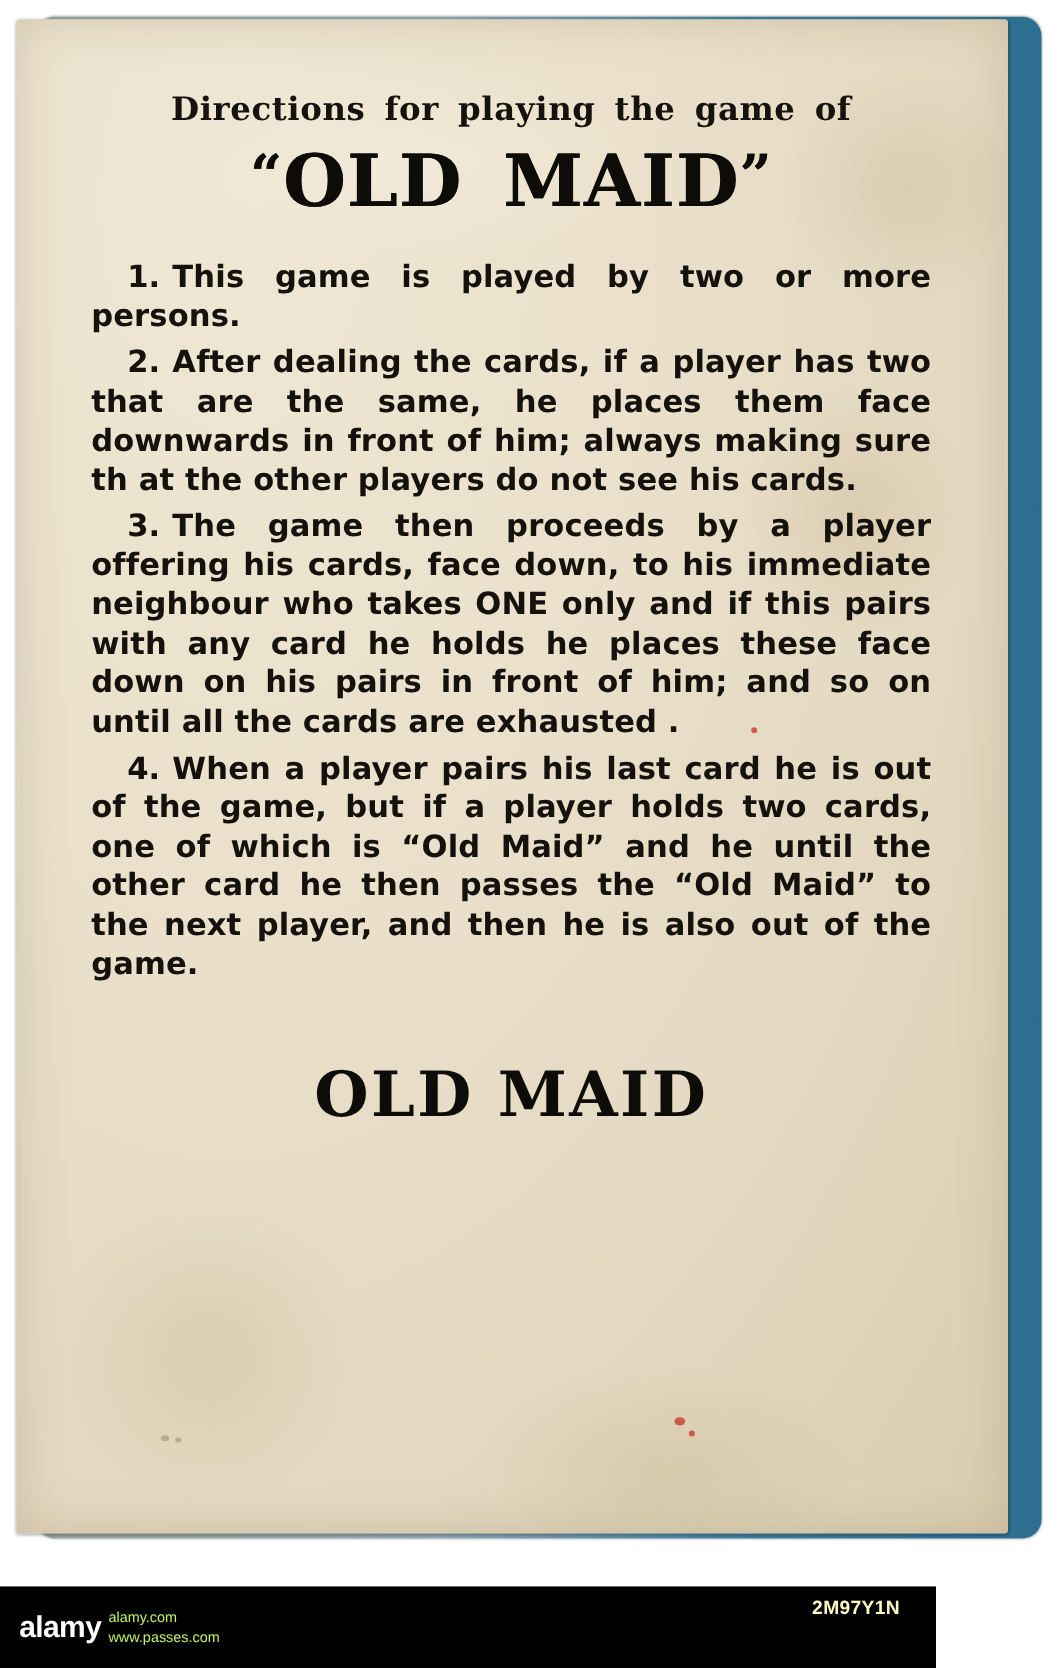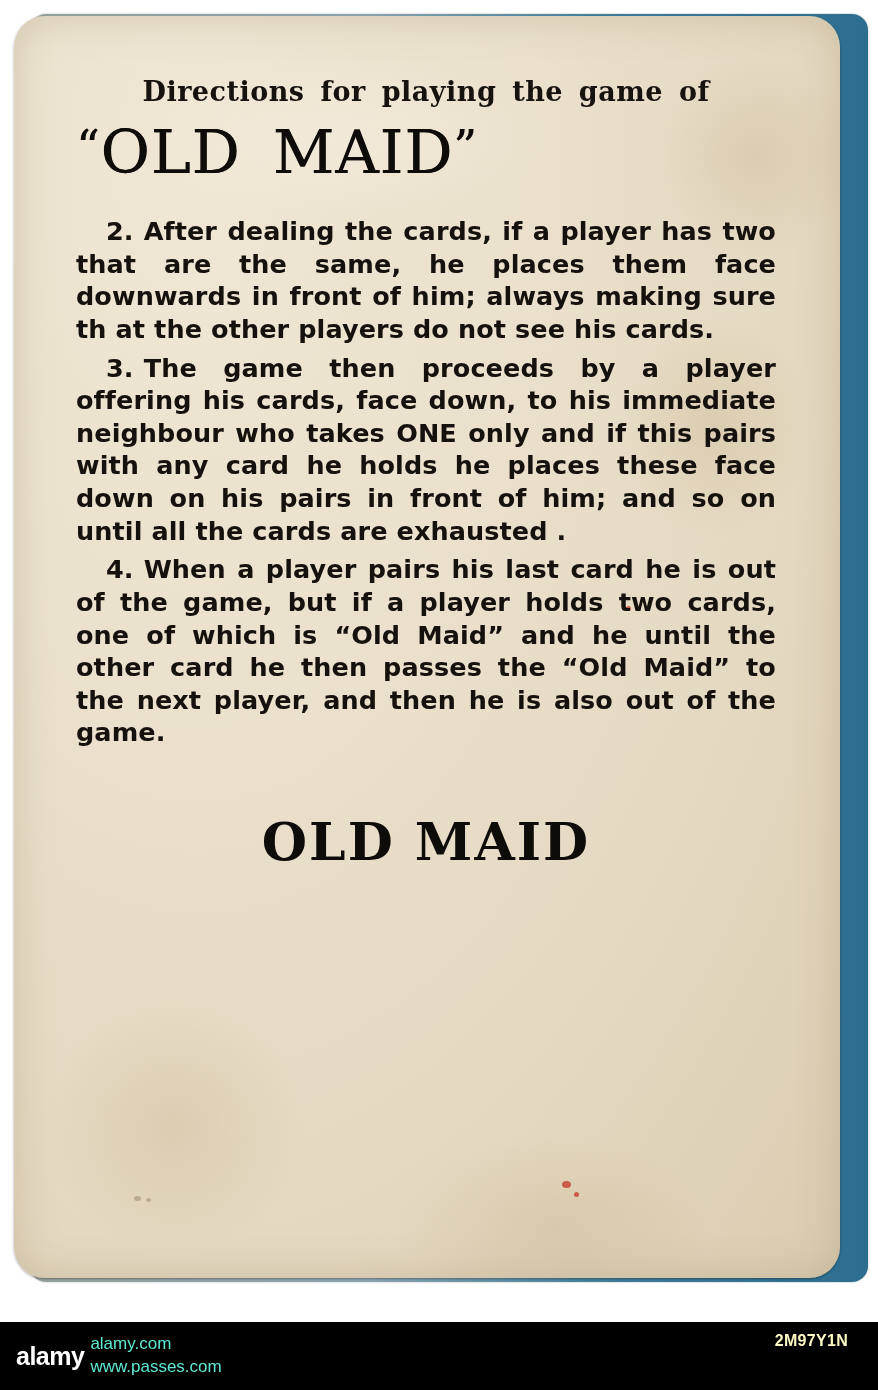--- a/index.html
+++ b/index.html
@@ -43,21 +43,21 @@
     box-shadow: 0 0 2px rgba(0,0,0,0.35);
   }
 
   
   #card {
     position: absolute;
     left: 14px;
     top: 16px;
     width: 826px;
     height: 1262px;
-    border-radius: 31px;
+    border-radius: 3px;
     background:
       radial-gradient(ellipse at 22% 12%, #efe7d4 0%, #eae0cb 38%, #e3d8c0 70%, #d9ccb0 100%);
     box-shadow: inset 0 0 40px rgba(150,130,95,0.30),
                 0 1px 3px rgba(0,0,0,0.35);
     overflow: hidden;
   }
 
   
   .stain {
     position: absolute;
@@ -103,24 +103,24 @@
     font-size: 27px;
     letter-spacing: 0.5px;
     text-align: center;
     word-spacing: 6px;
     margin: 0 0 10px 0;
     color: #16130e;
   }
 
   .title {
     font-family: "DejaVu Serif", serif;
-    font-weight: normal;
+    font-weight: bold;
     font-size: 60px;
     letter-spacing: 1px;
-    text-align: left;
+    text-align: center;
     margin: 0 0 28px 0;
     color: #0e0c09;
     text-shadow: 0.5px 0 0 #0e0c09;
   }
   .title .quote {
     font-size: 46px;
     vertical-align: 10px;
   }
   .title .words { word-spacing: 12px; }
 
@@ -148,41 +148,41 @@
     text-align: center;
     margin: 62px 0 0 0;
     color: #0e0c09;
   }
 
   
   #stock-bar {
     position: absolute;
     left: 0;
     top: 1322px;
-    width: 878px;
+    width: 780px;
     height: 68px;
     background: #000000;
     color: #ffffff;
     display: flex;
     align-items: center;
     padding-left: 16px;
     box-sizing: border-box;
   }
   #stock-logo {
     font-family: "Liberation Sans", sans-serif;
     font-size: 25px;
     font-weight: bold;
     letter-spacing: -0.5px;
     margin-right: 6px;
   }
   #stock-text {
     font-family: "Liberation Sans", sans-serif;
-    font-size: 17px;
+    font-size: 12px;
     line-height: 1.35;
-    color: #5eead4;
+    color: #bef264;
   }
   #stock-id {
     position: absolute;
     right: 30px;
     top: 10px;
     font-family: "Liberation Sans", sans-serif;
     font-size: 16px;
     font-weight: bold;
     color: #fef9c3;
     letter-spacing: 0.3px;
@@ -212,20 +212,23 @@
       <div class="redfleck" style="left:612px; top:590px; width:5px; height:5px;"></div>
 
       <div id="card-text">
 
         <p class="heading-line">Directions for playing the game of</p>
 
         <p class="title">
           <span class="quote">“</span><span class="words">OLD MAID</span><span class="quote">”</span>
         </p>
 
+        <p class="rule-para">
+          <span class="num">1.</span><span>This game is played by two or more persons.</span>
+        </p>
 
         <p class="rule-para">
           <span class="num">2.</span><span>After dealing the cards, if a player has two that are the same, he places them face downwards in front of him; always making sure th at the other players do not see his cards.</span>
         </p>
 
         <p class="rule-para">
           <span class="num">3.</span><span>The game then proceeds by a player offering his cards, face down, to his immediate neighbour who takes ONE only and if this pairs with any card he holds he places these face down on his pairs in front of him; and so on until all the cards are exhausted .</span>
         </p>
 
         <p class="rule-para">

